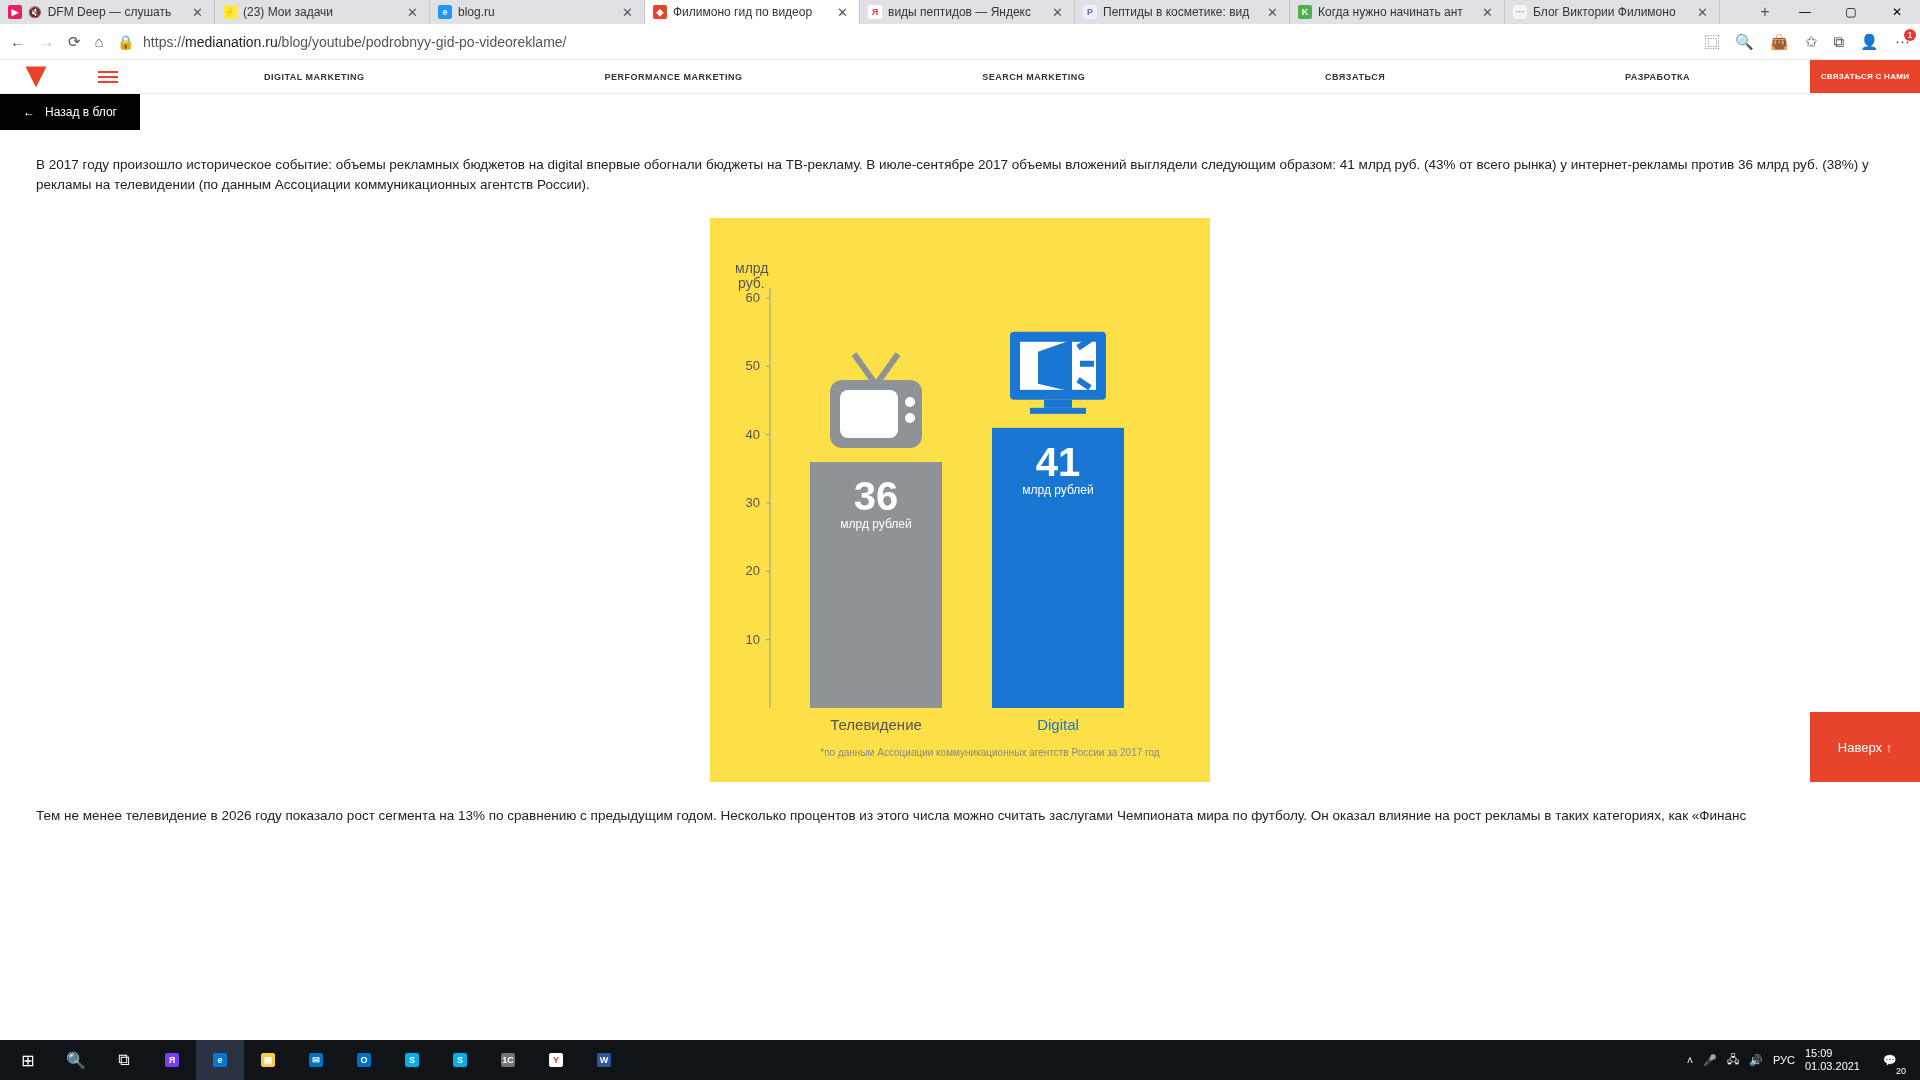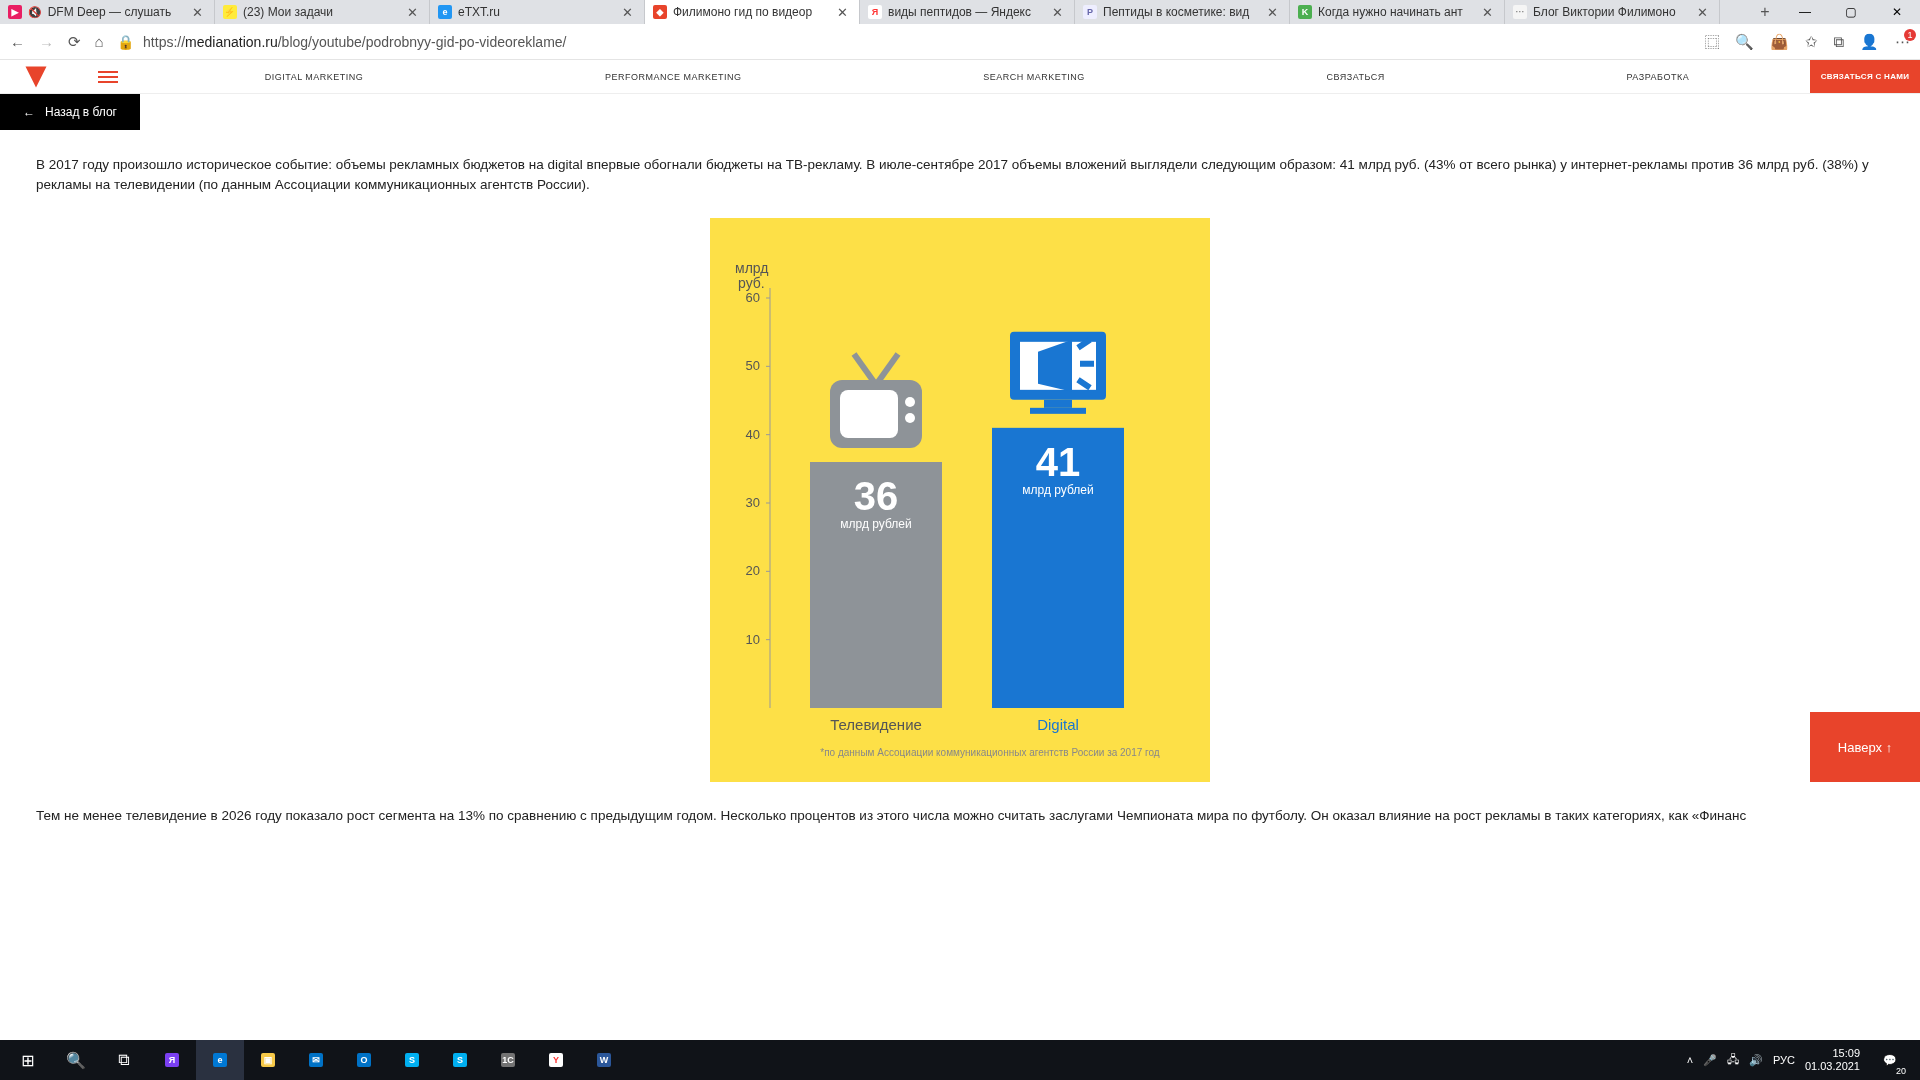--- a/index.html
+++ b/index.html
@@ -23,38 +23,38 @@
   .addr-icons { display:flex; gap:16px; align-items:center; font-size:15px; color:#555; }
   .addr-icons .badge { position:relative; }
   .addr-icons .badge::after { content:"1"; position:absolute; top:-4px; right:-6px; background:#e53935; color:#fff; font-size:9px; width:12px; height:12px; border-radius:6px; display:flex; align-items:center; justify-content:center; }
   
   .siteheader { height:34px; background:#fff; display:flex; align-items:center; border-bottom:1px solid #eee; }
   .logo { width:72px; display:flex; align-items:center; justify-content:center; }
   .logo svg { width:28px; height:28px; }
   .hamb { width:72px; display:flex; align-items:center; justify-content:center; cursor:pointer; }
   .hamb div { display:flex; flex-direction:column; gap:3px; }
   .hamb span { width:20px; height:2px; background:#e8442b; }
-  .menu { flex:1; display:flex; justify-content:space-around; align-items:center; font-size:9px; letter-spacing:.5px; color:#333; font-weight:400; }
+  .menu { flex:1; display:flex; justify-content:space-around; align-items:center; font-size:9px; letter-spacing:.5px; color:#333; font-weight:700; }
   .menu a { cursor:pointer; }
   .cta { width:110px; background:#e8442b; color:#fff; font-size:8px; font-weight:600; letter-spacing:.3px; display:flex; align-items:center; justify-content:center; height:100%; cursor:pointer; }
   
   .backblog { position:absolute; top:94px; left:0; height:36px; width:140px; background:#000; color:#fff; display:flex; align-items:center; justify-content:center; gap:10px; font-size:12px; cursor:pointer; z-index:5;}
   
   .content { position:absolute; top:94px; left:0; right:0; bottom:40px; padding:40px 36px 0 36px; overflow:hidden; }
   .para { font-size:13.5px; line-height:1.45; color:#222; margin-bottom:24px; }
   .chartbox { width:500px; margin:0 auto 24px auto; background:#fde047; }
   
   .totop { position:absolute; right:0; bottom:298px; width:110px; height:70px; background:#e8442b; color:#fff; font-size:13px; display:flex; align-items:center; justify-content:center; cursor:pointer; }
   
   .taskbar { position:absolute; bottom:0; left:0; right:0; height:40px; background:#101318; display:flex; align-items:center; padding:0 4px; }
   .taskbar .tbtn { width:48px; height:40px; display:flex; align-items:center; justify-content:center; color:#fff; font-size:16px; cursor:pointer; }
   .taskbar .tbtn.active { background:#2a3140; }
   .taskbar .spacer { flex:1; }
   .tray { display:flex; align-items:center; gap:10px; color:#fff; font-size:11px; padding-right:6px; }
-  .clock { display:flex; flex-direction:column; align-items:flex-end; font-size:11px; line-height:1.15; }
+  .clock { display:flex; flex-direction:column; font-size:11px; line-height:1.15; }
   .notif { width:40px; height:40px; display:flex; align-items:center; justify-content:center; position:relative; }
   .notif::after { content:attr(data-count); position:absolute; bottom:4px; right:4px; font-size:9px; }
   
   .fv { width:14px; height:14px; border-radius:2px; display:flex; align-items:center; justify-content:center; font-size:9px; color:#fff; font-weight:bold;}
 </style>
 </head>
 <body>
 
 <div class="titlebar">
   <div class="tabs" id="tabs">
@@ -72,21 +72,21 @@
         </span>
 
     <span class="label">(23) Мои задачи</span>
     <span class="close">✕</span>
       </div>
       <div class="tab">
         <span class="favicon">
           <span class="fv" style="background:#2196f3;color:#fff">e</span>
         </span>
 
-    <span class="label">eTXT.ru</span>
+    <span class="label">blog.ru</span>
     <span class="close">✕</span>
       </div>
       <div class="tab active">
         <span class="favicon">
           <span class="fv" style="background:#e8442b;color:#fff">◆</span>
         </span>
 
     <span class="label">Филимоно гид по видеор</span>
     <span class="close">✕</span>
       </div>

